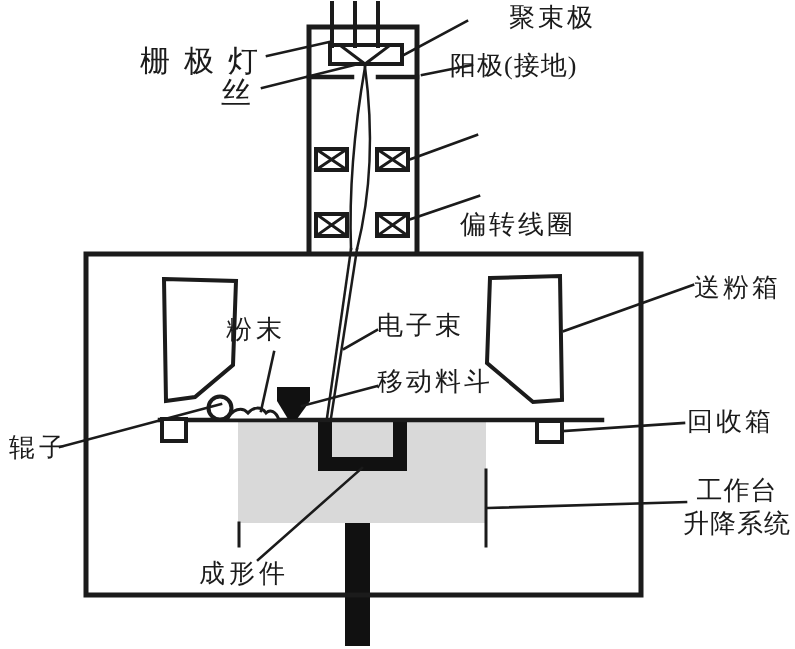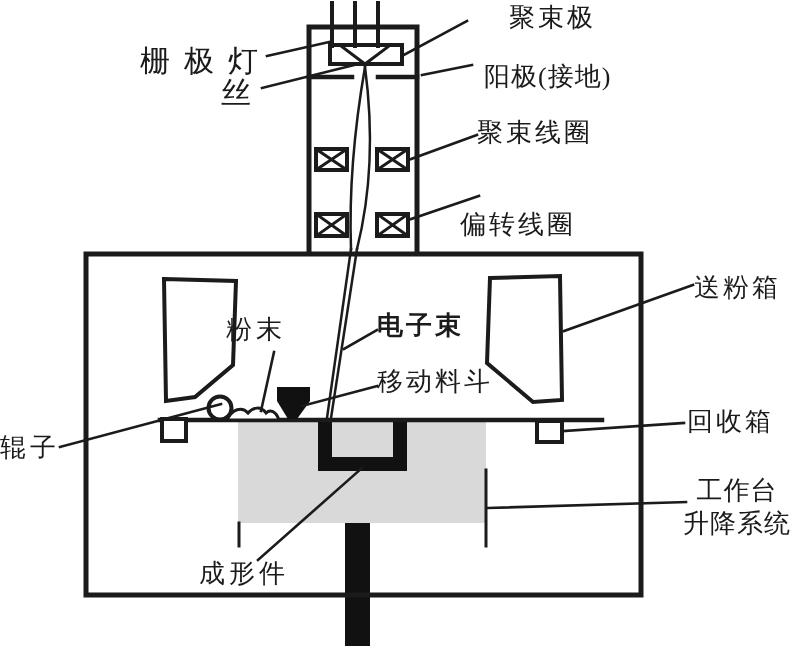--- a/index.html
+++ b/index.html
@@ -123,35 +123,34 @@
         <path d="M258,560 L362,468"></path>
       </g>
     </g>
   </svg>
 
   <div class="lbl" style="left:470px;top:4px;margin-left:39px;">聚束极</div>
 
   <div class="lbl lbl-big ls-wide" style="left:140px;top:44px;">栅极灯</div>
   <div class="lbl lbl-big" style="left:221px;top:76px;">丝</div>
 
-  <div class="lbl" style="left:484px;top:52px;letter-spacing:1px;margin-top:11px;">阳极(接地)</div>
+  <div class="lbl" style="left:450px;top:52px;letter-spacing:1px;">阳极(接地)</div>
 
-  <div class="lbl" style="left:477px;top:119px;">聚束线圈</div>
 
   <div class="lbl" style="left:460px;top:179px;margin-top:32px;">偏转线圈</div>
 
   <div class="lbl" style="left:694px;top:274px;">送粉箱</div>
 
   <div class="lbl" style="left:226px;top:316px;letter-spacing:4px;">粉末</div>
 
-  <div class="lbl" style="left:377px;top:312px;font-weight:bold;">电子束</div>
+  <div class="lbl" style="left:377px;top:312px;">电子束</div>
 
   <div class="lbl" style="left:377px;top:369px;font-family:Liberation Mono, monospace;">移动料斗</div>
 
-  <div class="lbl" style="left:0;top:434px;letter-spacing:4px;">辊子</div>
+  <div class="lbl" style="left:9px;top:434px;letter-spacing:4px;">辊子</div>
 
   <div class="lbl" style="left:687px;top:408px;text-align:center;">回收箱</div>
 
   <div class="lbl center" style="left:676px;top:474px;width:122px;line-height:33px;letter-spacing:1px;">
     <div>工作台</div>
     <div>升降系统</div>
   </div>
 
   <div class="lbl" style="left:199px;top:560px;letter-spacing:4px;">成形件</div>
 

